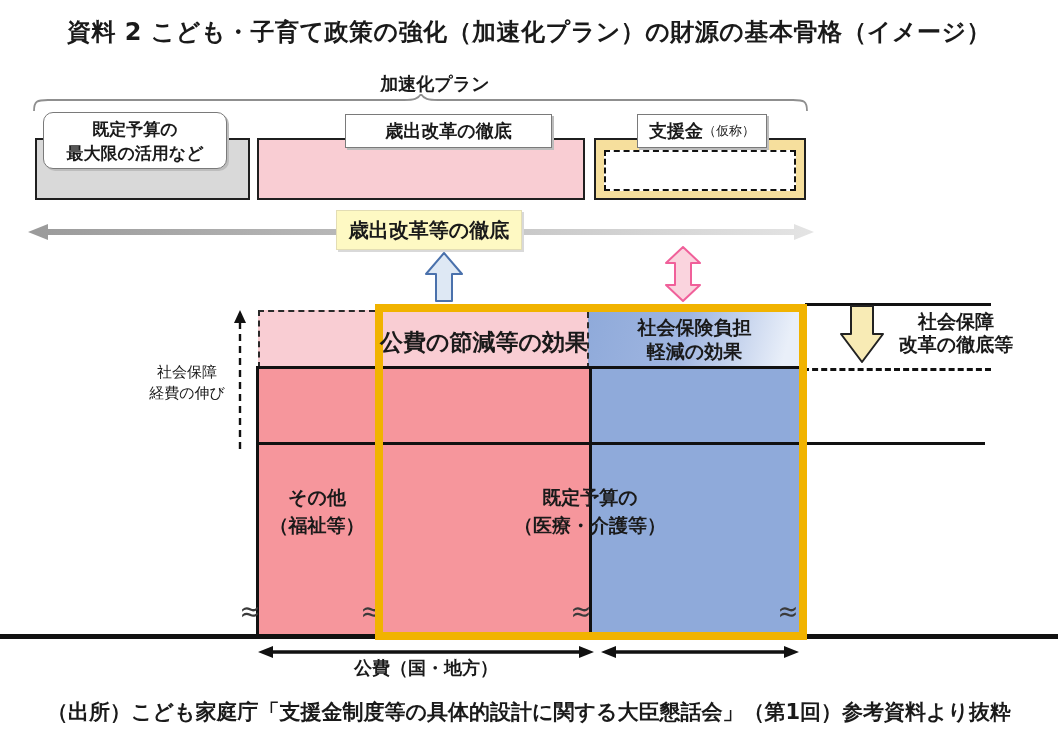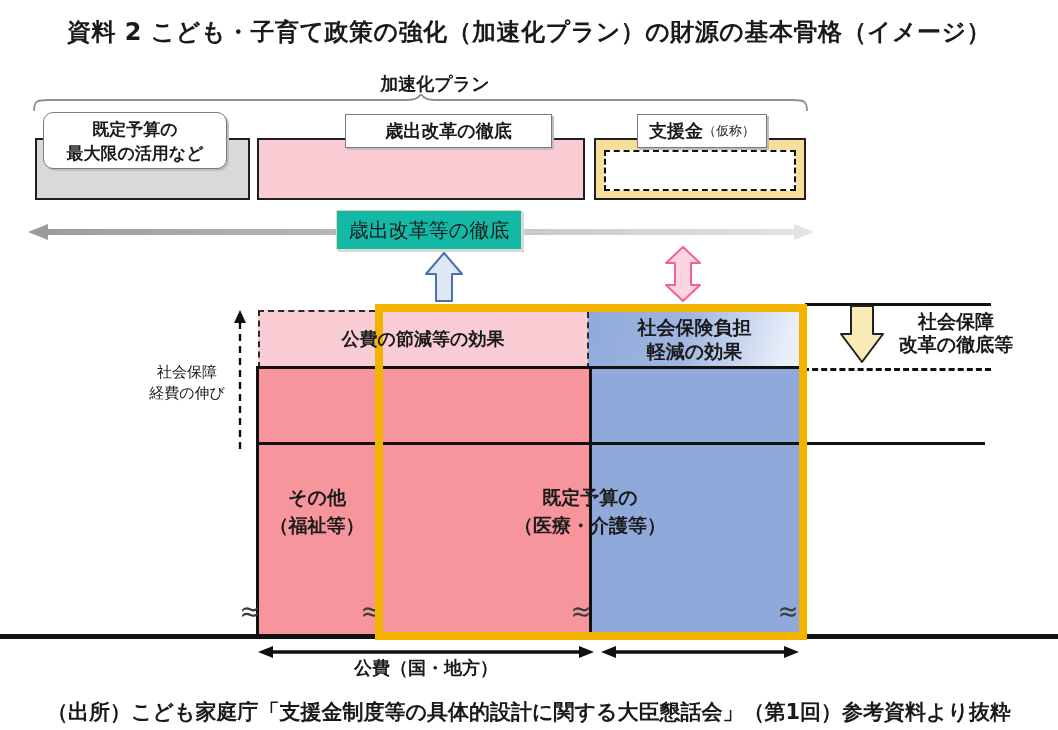--- a/index.html
+++ b/index.html
@@ -16,37 +16,37 @@
   .box-gray   { left:35px;  top:138px; width:215px; height:62px; background:#D9D9D9; border:2px solid #1f1f1f; }
   .box-pink   { left:257px; top:138px; width:328px; height:62px; background:#F9CDD3; border:2px solid #1f1f1f; }
   .box-yellow { left:594px; top:138px; width:212px; height:62px; background:#F6DF9D; border:2px solid #1f1f1f; }
   .box-yellow-inner { left:604px; top:150px; width:192px; height:41px; background:#ffffff; border:2px dashed #111; }
   .callout { background:#ffffff; border:1.5px solid #7a7a7a; box-shadow:2px 2px 0 #bdbdbd; display:flex; align-items:center; justify-content:center; font-weight:bold; }
   .callout-budget { left:43px;  top:112px; width:184px; height:57px; font-size:17px; line-height:24px; text-align:center;border-radius:10px; }
   .callout-reform { left:345px; top:114px; width:207px; height:34px; font-size:18px; }
   .callout-fund   { left:637px; top:114px; width:130px; height:34px; font-size:18px; }
   .callout-fund .sub { font-size:13px; font-weight:normal; }
 
-  .reform-arrow-label { left:336px; top:210px; width:186px; height:40px; background:#14b8a6; border:1px solid #e3ddb4; box-shadow:2px 2px 0 #d9d9d9;
-                        display:flex; align-items:center; justify-content:center; font-size:20px; font-weight:normal; }
+  .reform-arrow-label { left:336px; top:210px; width:186px; height:40px; background:#fef9c3; border:1px solid #e3ddb4; box-shadow:2px 2px 0 #d9d9d9;
+                        display:flex; align-items:center; justify-content:center; font-size:20px; font-weight:bold; }
 
   
   .band-pink-left { left:258px; top:310px; width:117px; height:58px; background:#F9CDD3; border-top:2px dashed #2a2a2a; border-left:2px dashed #2a2a2a; }
   .band-pink-in   { left:383px; top:312px; width:205px; height:57px; background:#F9CDD3; }
   .band-blue-in   { left:588px; top:312px; width:211px; height:57px; background:linear-gradient(105deg,#8FAADA 0%,#9FB5E0 45%,#E9EFF9 92%); }
   .band-divider   { left:587px; top:312px; width:0; height:57px; border-left:2px dashed #2a2a2a; }
   .fill-pink { left:259px; top:369px; width:331px; height:267px; background:#F6969C; }
   .fill-blue { left:592px; top:369px; width:207px; height:267px; background:#8FAADA; }
   .line-top  { left:256px; top:366px; width:551px; height:3px; background:#111; }
   .line-mid  { left:256px; top:442px; width:551px; height:3px; background:#111; }
   .line-left { left:256px; top:366px; width:3px; height:271px; background:#111; }
   .line-vdiv { left:589px; top:366px; width:3px; height:271px; background:#111; }
   .orange-frame { left:375px; top:304px; width:432px; height:336px; border:8px solid #F1B300; }
 
-  .hdr-public { left:258px; top:327px; width:330px; font-size:18px; font-weight:bold; text-align:center; }
+  .hdr-public { left:258px; top:327px; width:330px; font-size:23px; font-weight:bold; text-align:right; }
   .hdr-insurance { left:590px; top:315px; width:209px; font-size:19px; font-weight:bold; text-align:center; line-height:24px; }
   .cell-other { left:259px; top:483px; width:116px; font-size:19px; font-weight:bold; text-align:center; line-height:28px; }
   .cell-insurance { left:460px; top:483px; width:260px; font-size:19px; font-weight:bold; text-align:center; line-height:28px; }
 
   .y-axis-label { left:138px; top:362px; width:98px; font-size:15px; line-height:21px; text-align:center; }
 
   .rline-top   { left:805px; top:303px; width:186px; height:3px; background:#111; }
   .rline-dash  { left:803px; top:368px; width:188px; height:0; border-top:3px dashed #111; }
   .rline-solid { left:807px; top:442px; width:178px; height:3px; background:#111; }
   .right-note  { left:885px; top:310px; width:142px; font-size:19px; font-weight:bold; text-align:center; line-height:23px; }

